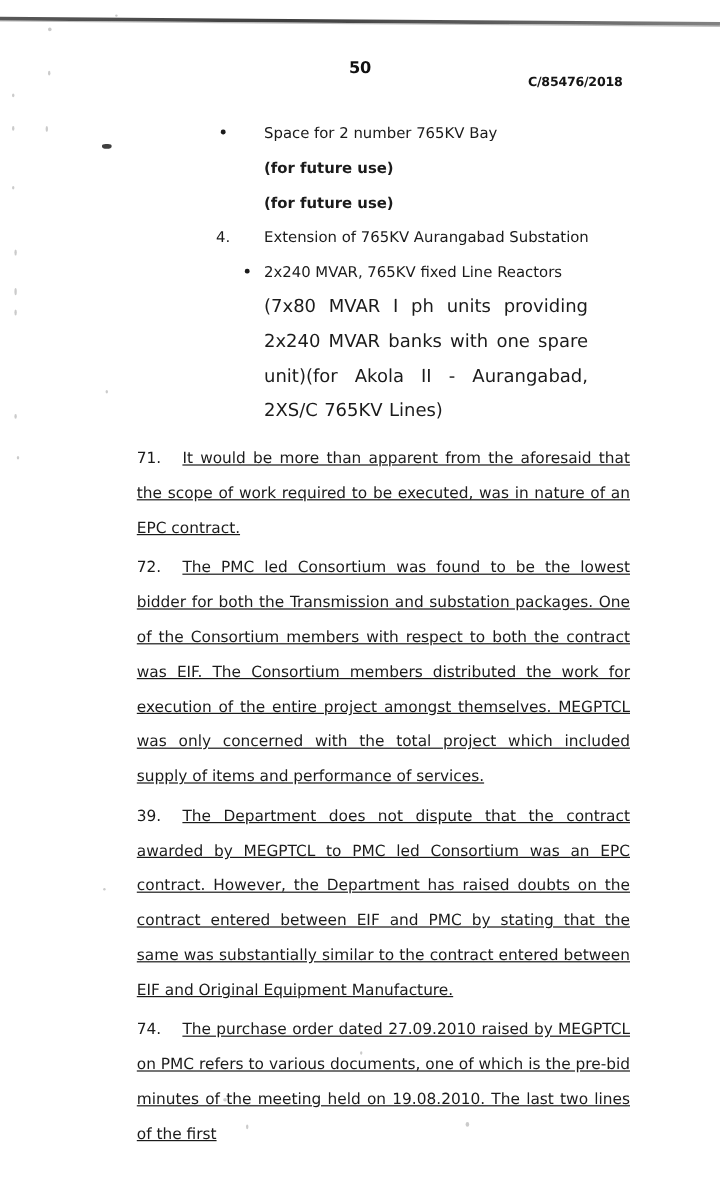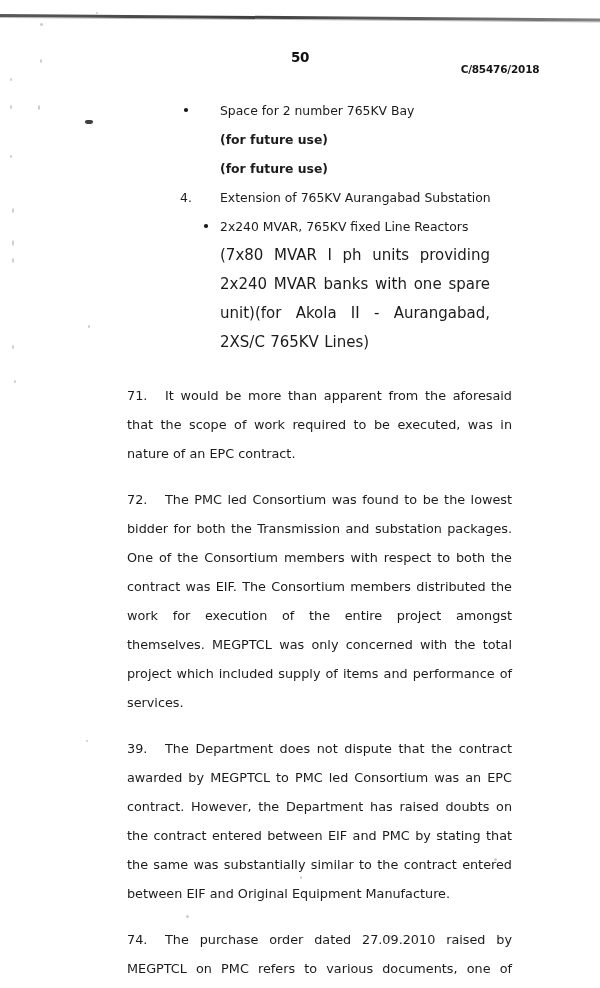--- a/index.html
+++ b/index.html
@@ -70,21 +70,21 @@
     font-weight: bold;
     font-size: 13.5px;
     letter-spacing: -0.3px;
     color: #111;
   }
   .case-number {
     position: absolute;
     left: 440px;
     top: 63px;
     width: 120px;
-    text-align: center;
+    text-align: left;
     font-family: "DejaVu Sans", sans-serif;
     font-weight: bold;
     font-size: 10.5px;
     letter-spacing: -0.2px;
     color: #151515;
   }
 
   
   .content {
     position: absolute;
@@ -144,21 +144,22 @@
     word-spacing: 0.5px;
   }
 
   
   .para {
     font-size: 12.8px;
     line-height: 29px;
     text-align: justify;
     text-align-last: left;
     color: #1b1b1b;
-    margin: 17px;
+    margin: 4px;
+    text-decoration: underline;
   }
   .para .pnum {
     display: inline-block;
     min-width: 38px;
   }
   .para-spacer { height: 3px; }
 </style>
 </head>
 <body>
 

